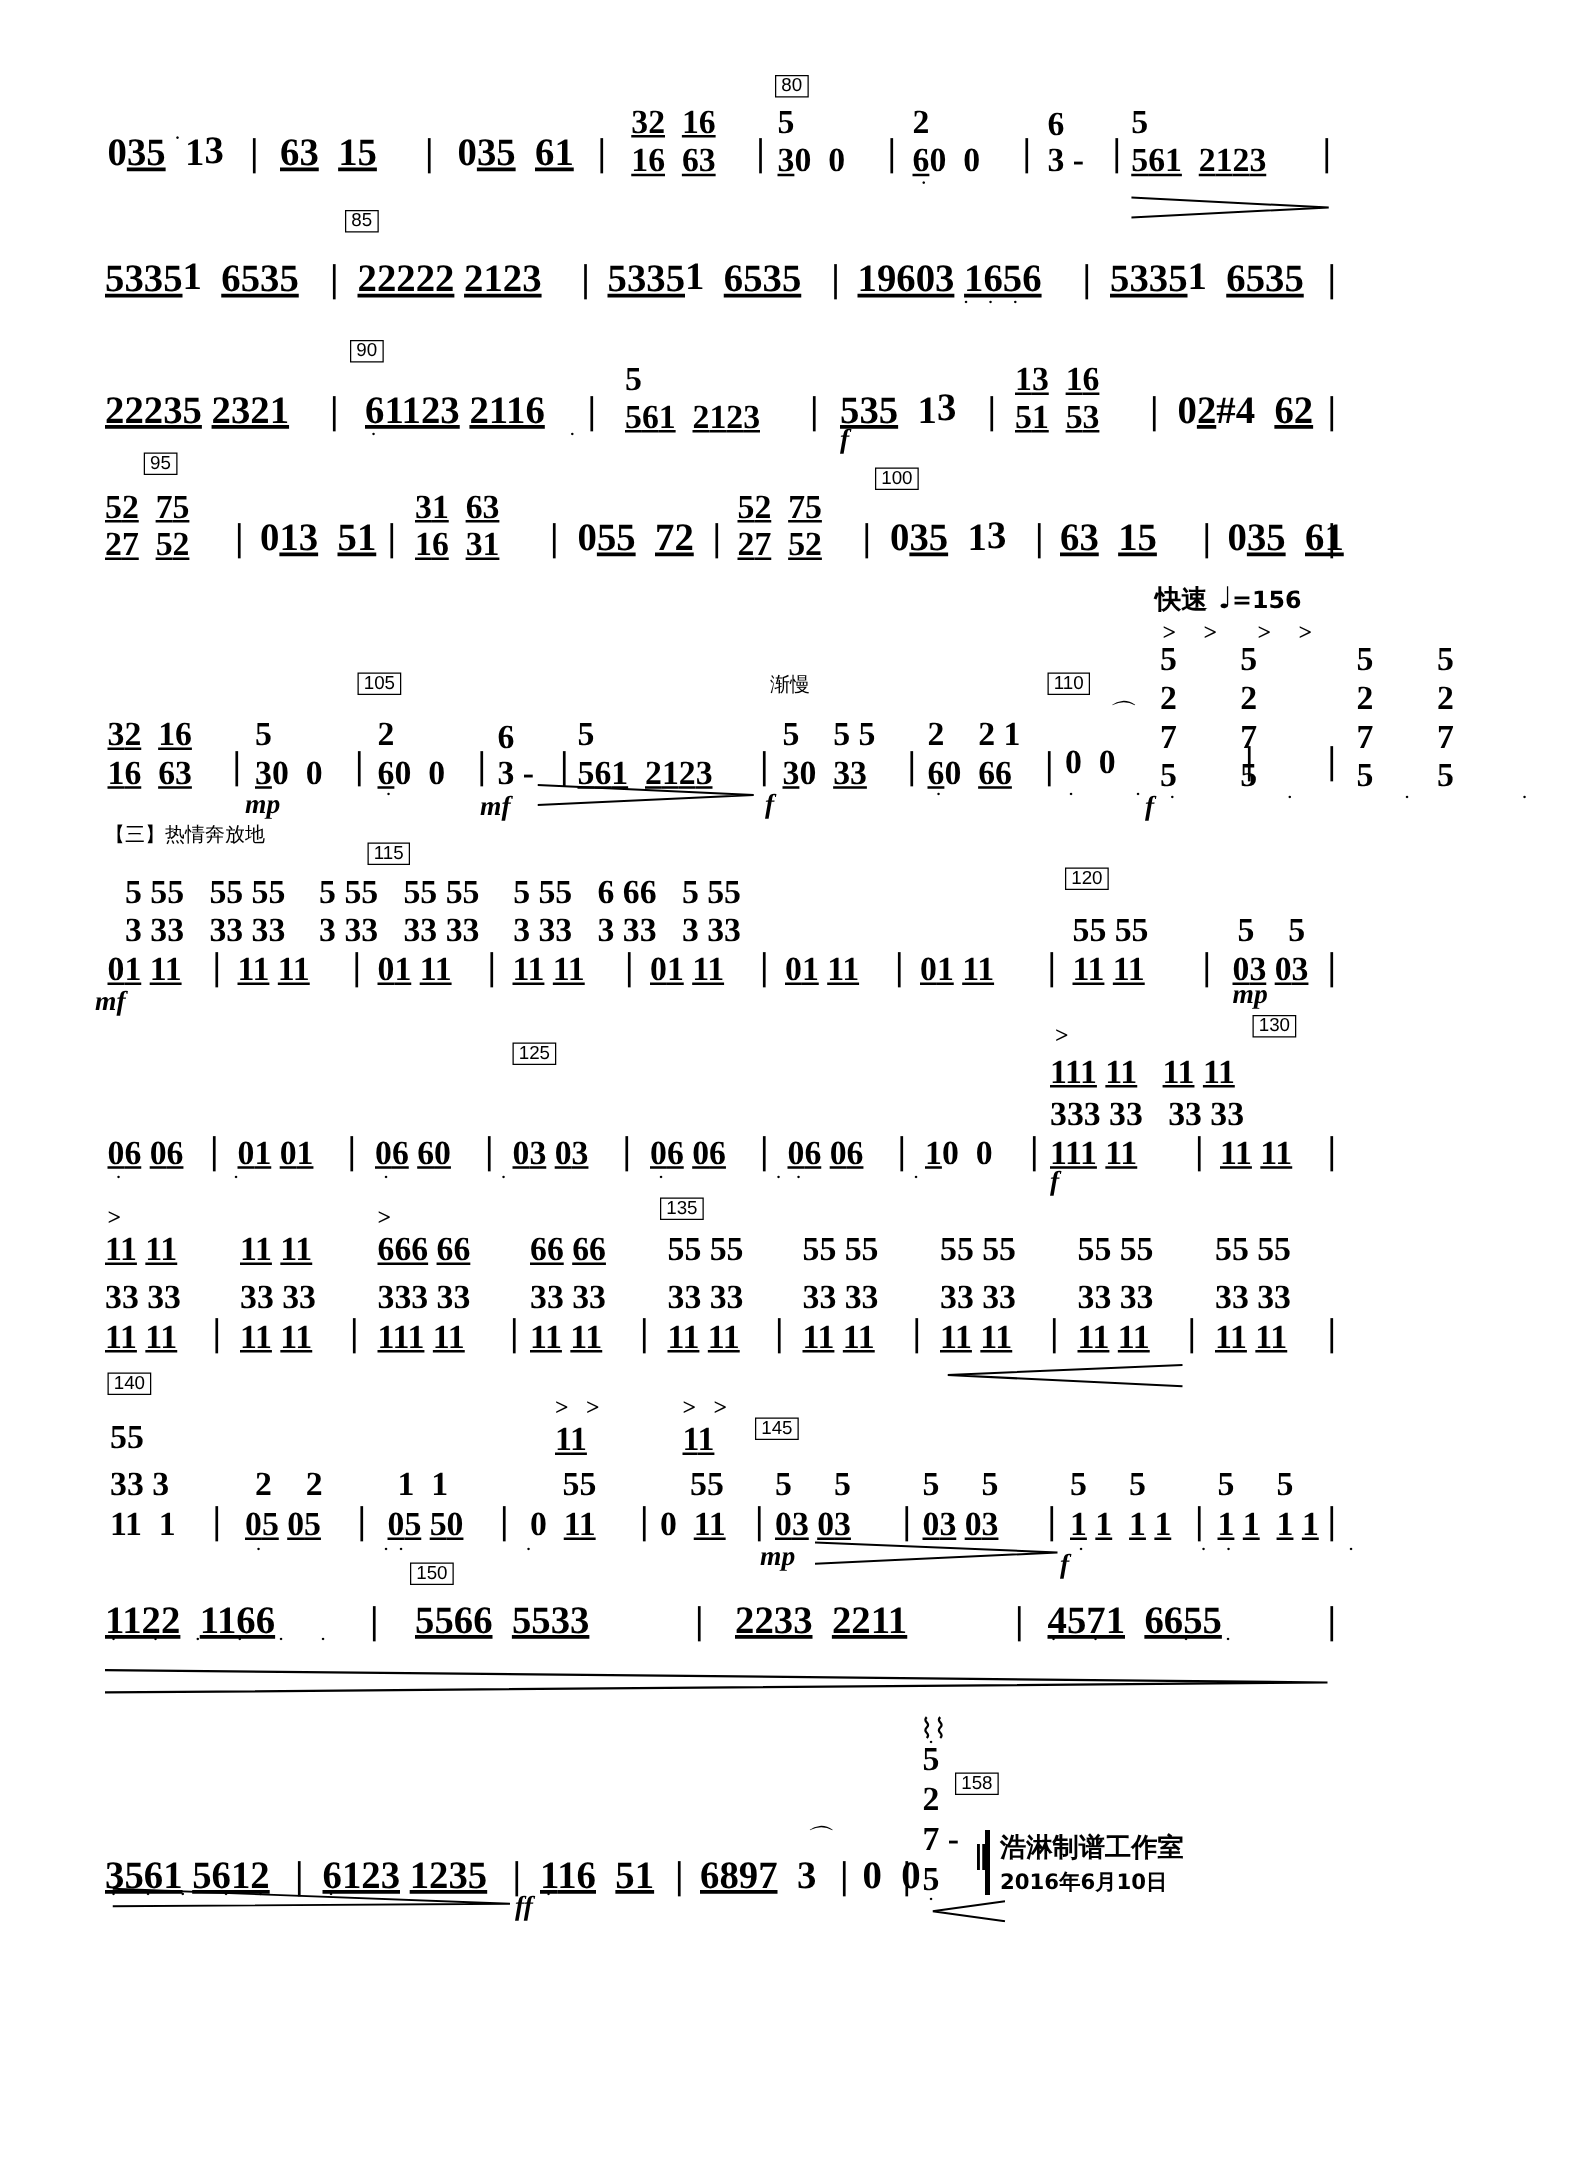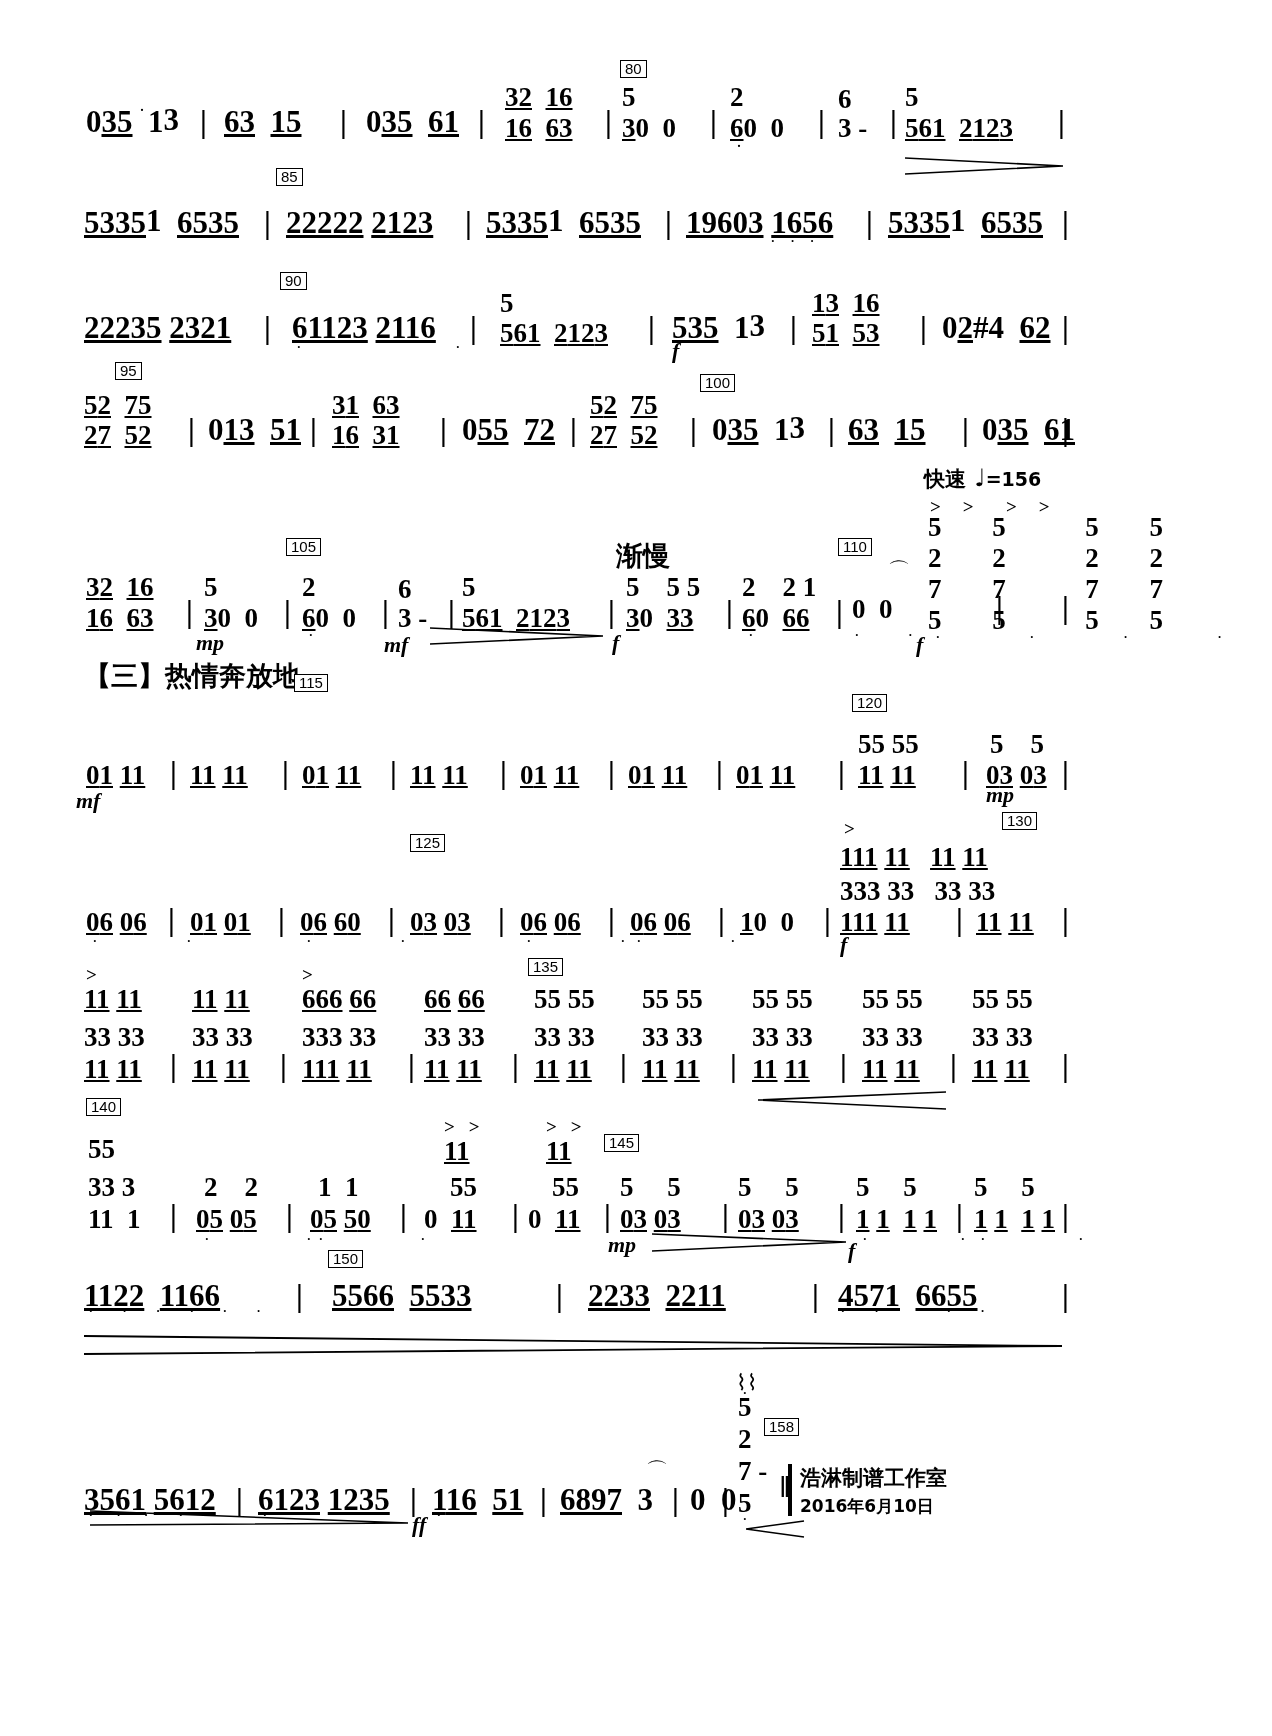--- a/index.html
+++ b/index.html
@@ -11,21 +11,21 @@
 
   .n{font-size:31px;font-weight:bold;letter-spacing:0px;}
   .nsm{font-size:27px;font-weight:bold;}
 
   
   .barnum{border:1.5px solid #000;font-size:15px;font-family:"Liberation Sans",sans-serif;
           padding:1px 4px 1px 4px;line-height:14px;font-weight:normal;background:#fff;}
 
   
   .dyn{font-family:"Liberation Serif",serif;font-style:italic;font-weight:bold;font-size:22px;}
-  .cn{font-family:"DejaVu Sans",sans-serif;font-size:27px;font-weight:bold;}
+  .cn{font-family:"DejaVu Sans",sans-serif;font-size:16px;font-weight:normal;}
   .tempo{font-family:"DejaVu Sans",sans-serif;font-size:21px;font-weight:bold;}
 
   
   .hairpin{position:absolute;}
   .hairpin svg{display:block;}
 
   .accent{font-size:19px;font-weight:bold;font-family:"Liberation Serif",serif;}
 
   .credit{font-family:"DejaVu Sans",sans-serif;font-size:21px;font-weight:bold;line-height:24px;}
   .creditbar{position:absolute;border-left:4px solid #000;height:52px;}
@@ -171,20 +171,22 @@
   <div class="abs nsm" style="left:742px;top:572px;">2&nbsp;&nbsp;&nbsp;&nbsp;2 1</div>
   <div class="abs nsm" style="left:742px;top:603px;"><u>6</u>0&nbsp;&nbsp;<u>66</u></div>
   <div class="abs" style="left:748px;top:626px;font-size:17px;letter-spacing:48px;">·&nbsp;··</div>
   <div class="abs n" style="left:836px;top:594px;">|</div>
   <div class="abs nsm" style="left:852px;top:594px;">0&nbsp;&nbsp;0</div>
 
   <div class="abs cn" style="left:84px;top:658px;">【三】热情奔放地</div>
   <div class="abs barnum" style="left:294px;top:674px;">115</div>
   <div class="abs barnum" style="left:852px;top:694px;">120</div>
 
+  <div class="abs nsm" style="left:100px;top:698px;">5 55&nbsp;&nbsp;&nbsp;55 55&nbsp;&nbsp;&nbsp;&nbsp;5 55&nbsp;&nbsp;&nbsp;55 55&nbsp;&nbsp;&nbsp;&nbsp;5 55&nbsp;&nbsp;&nbsp;6 66&nbsp;&nbsp;&nbsp;5 55</div>
+  <div class="abs nsm" style="left:100px;top:729px;">3 33&nbsp;&nbsp;&nbsp;33 33&nbsp;&nbsp;&nbsp;&nbsp;3 33&nbsp;&nbsp;&nbsp;33 33&nbsp;&nbsp;&nbsp;&nbsp;3 33&nbsp;&nbsp;&nbsp;3 33&nbsp;&nbsp;&nbsp;3 33</div>
   <div class="abs nsm" style="left:858px;top:729px;">55 55</div>
   <div class="abs nsm" style="left:990px;top:729px;">5&nbsp;&nbsp;&nbsp;&nbsp;5</div>
 
   <div class="abs nsm" style="left:86px;top:760px;"><u>0</u><u>1</u>&nbsp;<u>11</u></div>
   <div class="abs n" style="left:170px;top:755px;">|</div>
   <div class="abs nsm" style="left:190px;top:760px;"><u>11</u>&nbsp;<u>11</u></div>
   <div class="abs n" style="left:282px;top:755px;">|</div>
   <div class="abs nsm" style="left:302px;top:760px;"><u>0</u><u>1</u>&nbsp;<u>11</u></div>
   <div class="abs n" style="left:390px;top:755px;">|</div>
   <div class="abs nsm" style="left:410px;top:760px;"><u>11</u>&nbsp;<u>11</u></div>

